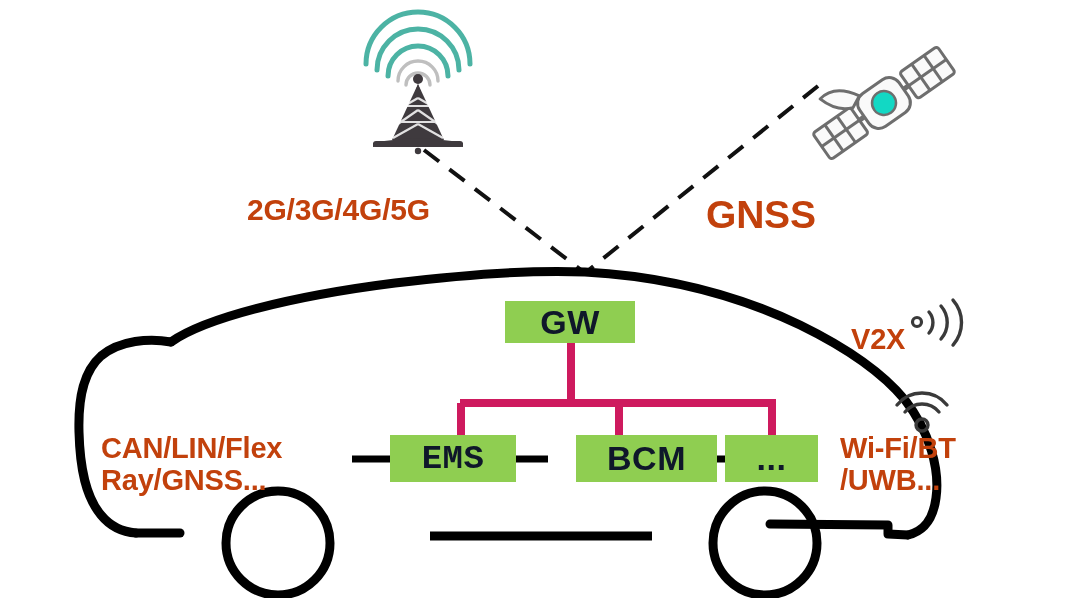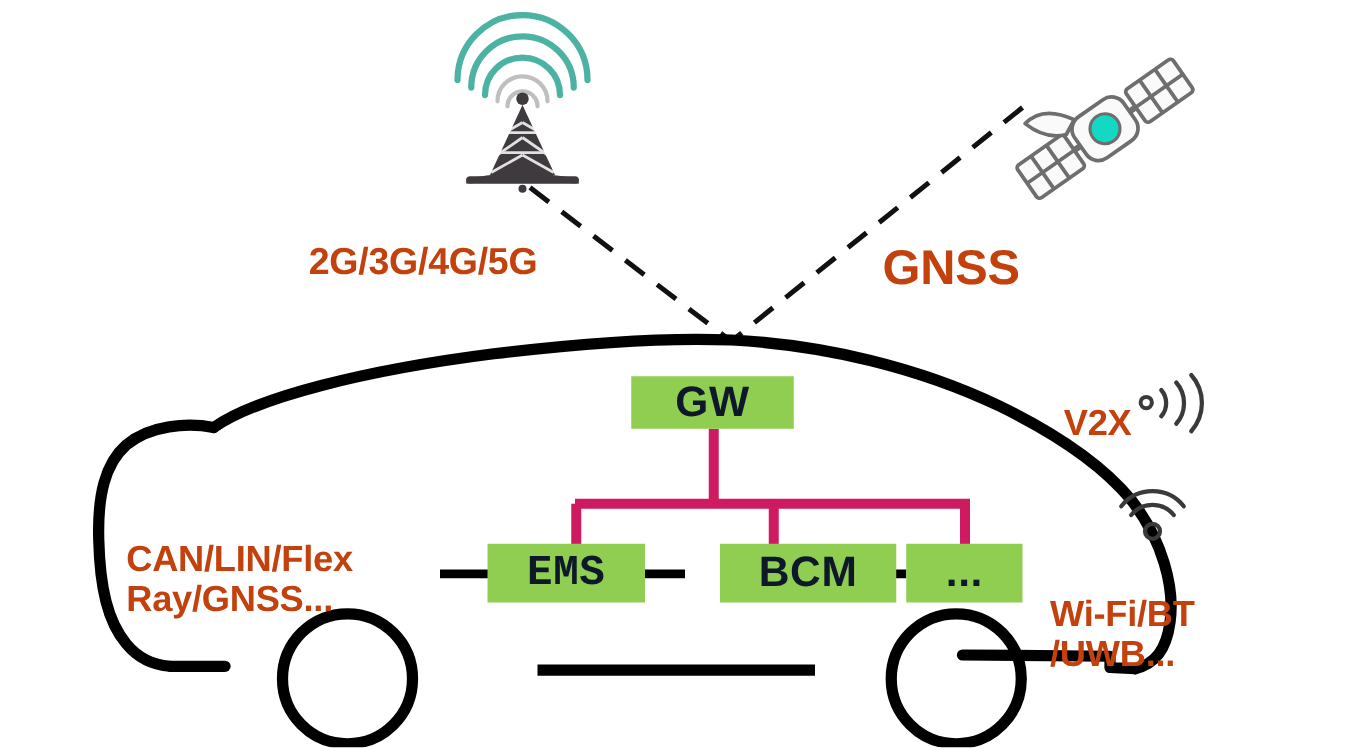--- a/index.html
+++ b/index.html
@@ -43,21 +43,21 @@
     color: #0f172a;
   }
   .box-label {
     font-size: 34px;
     letter-spacing: 0.5px;
   }
   #lbl-cellular { left: 247px; top: 193px; font-size: 30px; }
   #lbl-gnss     { left: 706px; top: 193px; font-size: 39px; }
   #lbl-eth      { left: 342px; top: 350px; font-size: 29px; }
   #lbl-bus      { left: 101px; top: 432px; font-size: 29px; }
-  #lbl-wifi     { left: 840px; top: 432px; font-size: 29px; margin-top: 44px; }
+  #lbl-wifi     { left: 840px; top: 432px; font-size: 29px; }
   #lbl-v2x      { left: 851px; top: 303px; font-size: 29px; margin-top: 20px; }
   #box-gw   { left: 505px; top: 301px; width: 130px; height: 42px; }
   #box-ems  { left: 390px; top: 435px; width: 126px; height: 47px; font-family: Liberation Mono, monospace; }
   #box-bcm  { left: 548px; top: 435px; width: 141px; height: 47px; margin-left: 28px; }
   #box-etc  { left: 725px; top: 435px; width: 93px;  height: 47px; }
   .greenbox { background: #8FCE51; }
 </style>
 </head>
 <body>
 

